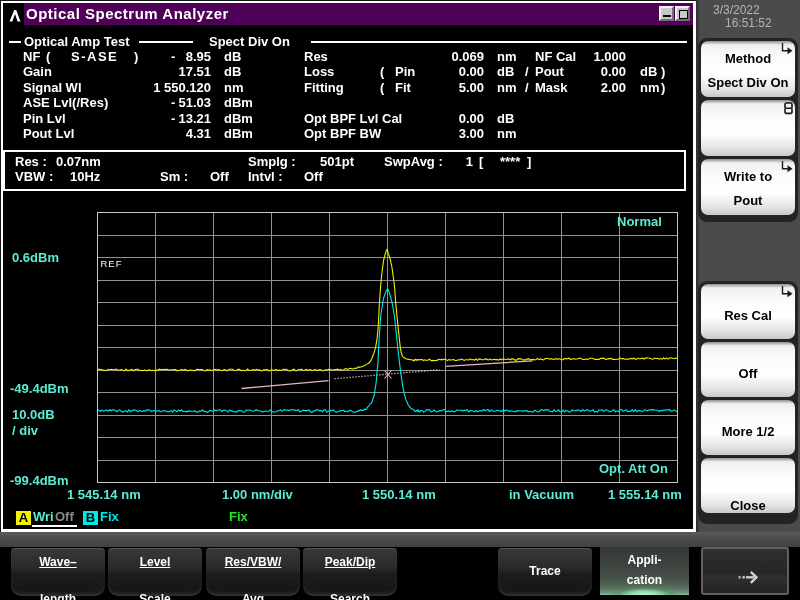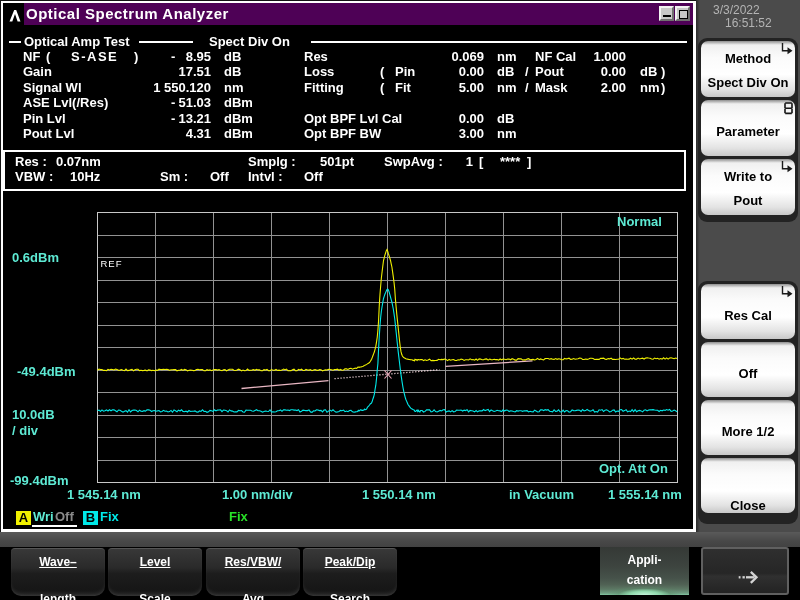--- a/index.html
+++ b/index.html
@@ -101,21 +101,21 @@
 <g stroke="#f0a9bc" stroke-width="1.1">
           <line x1="287.5" y1="158.5" x2="294.5" y2="166.5"></line>
           <line x1="287.5" y1="166.5" x2="294.5" y2="158.5"></line>
         </g>
 <polyline points="0.5,158.3 2.0,157.1 3.5,157.6 5.0,157.5 6.5,158.4 8.0,158.3 9.5,158.7 11.0,157.3 12.5,157.9 14.0,157.2 15.5,157.5 17.0,158.0 18.5,157.1 20.0,157.5 21.5,158.3 23.0,158.1 24.5,157.5 26.0,158.2 27.5,158.6 29.0,157.1 30.5,158.6 32.0,158.4 33.5,157.7 35.0,157.4 36.5,158.8 38.0,157.7 39.5,157.3 41.0,157.3 42.5,158.6 44.0,158.2 45.5,158.6 47.0,158.4 48.5,158.1 50.0,158.9 51.5,157.8 53.0,158.1 54.5,158.6 56.0,158.2 57.5,158.7 59.0,158.1 60.5,158.4 62.0,157.2 63.5,157.5 65.0,157.6 66.5,157.2 68.0,157.5 69.5,157.3 71.0,157.6 72.5,158.2 74.0,157.8 75.5,157.8 77.0,157.5 78.5,157.6 80.0,158.8 81.5,158.3 83.0,158.2 84.5,157.4 86.0,158.4 87.5,157.4 89.0,157.8 90.5,158.9 92.0,158.3 93.5,158.1 95.0,158.3 96.5,158.6 98.0,158.5 99.5,157.5 101.0,157.2 102.5,157.7 104.0,157.6 105.5,157.5 107.0,158.8 108.5,158.7 110.0,157.7 111.5,158.3 113.0,157.8 114.5,158.7 116.0,157.9 117.5,157.6 119.0,157.5 120.5,158.1 122.0,157.6 123.5,158.2 125.0,158.7 126.5,157.8 128.0,157.5 129.5,158.9 131.0,158.0 132.5,157.3 134.0,157.2 135.5,157.3 137.0,158.2 138.5,158.5 140.0,157.9 141.5,157.2 143.0,157.8 144.5,158.9 146.0,158.1 147.5,158.8 149.0,158.6 150.5,157.1 152.0,158.4 153.5,158.3 155.0,158.1 156.5,157.6 158.0,158.3 159.5,157.3 161.0,157.9 162.5,157.9 164.0,158.8 165.5,158.7 167.0,157.6 168.5,158.0 170.0,157.4 171.5,158.7 173.0,158.7 174.5,157.6 176.0,158.3 177.5,158.2 179.0,157.4 180.5,158.5 182.0,158.1 183.5,158.5 185.0,158.1 186.5,157.1 188.0,157.7 189.5,157.1 191.0,158.8 192.5,158.7 194.0,158.6 195.5,157.7 197.0,157.2 198.5,158.7 200.0,158.8 201.5,157.3 203.0,158.0 204.5,157.2 206.0,158.5 207.5,158.5 209.0,157.3 210.5,158.0 212.0,158.1 213.5,157.6 215.0,158.7 216.5,157.9 218.0,157.5 219.5,158.1 221.0,158.4 222.5,157.5 224.0,157.7 225.5,158.9 227.0,158.3 228.5,157.9 230.0,158.0 231.5,157.3 233.0,157.5 234.5,157.7 236.0,158.2 237.5,157.5 239.0,157.5 240.5,157.2 242.0,158.2 243.5,157.4 245.0,158.2 246.5,158.0 248.0,156.8 249.5,156.9 251.0,157.4 252.5,156.6 254.0,156.3 255.5,157.2 257.0,156.5 258.5,156.1 259.2,156.4 259.9,156.3 260.6,155.3 261.3,155.0 262.0,155.3 262.7,155.1 263.4,155.0 264.1,154.9 264.8,154.7 265.5,154.5 266.2,154.2 266.9,153.8 267.6,153.5 268.3,153.1 269.0,152.8 269.7,152.4 270.4,151.9 271.1,151.4 271.8,151.0 272.5,150.5 273.2,149.5 273.9,148.4 274.6,147.2 275.3,145.4 276.0,143.5 276.7,141.6 277.4,139.8 278.1,137.1 278.8,134.3 279.5,130.2 280.2,125.5 280.9,118.3 281.6,108.3 282.3,92.9 283.0,82.3 283.7,73.5 284.4,65.8 285.1,59.7 285.8,54.1 286.5,48.5 287.2,45.8 287.9,43.2 288.6,41.0 289.3,38.7 290.0,37.5 290.7,39.3 291.4,41.7 292.1,43.8 292.8,46.0 293.5,48.5 294.2,51.8 294.9,55.0 295.6,59.8 296.3,64.9 297.0,70.3 297.7,76.7 298.4,86.8 299.1,94.9 299.8,102.4 300.5,109.1 301.2,115.7 301.9,122.5 302.6,129.3 303.3,135.2 304.0,139.7 304.7,142.3 305.4,144.0 306.1,145.0 306.8,145.6 307.5,146.0 308.2,146.3 308.9,146.7 309.6,147.0 310.3,147.1 311.0,147.2 311.7,147.4 312.4,147.5 313.1,147.6 313.8,147.7 314.5,147.8 315.2,147.9 315.9,148.4 316.6,148.3 317.3,148.8 318.0,147.3 318.7,147.8 319.4,147.7 320.1,148.5 320.8,147.6 321.5,147.5 322.2,147.9 322.9,147.8 323.6,147.6 325.1,147.5 326.6,148.6 328.1,147.8 329.6,148.5 331.1,148.0 332.6,147.2 334.1,148.7 335.6,148.4 337.1,148.6 338.6,148.5 340.1,148.4 341.6,147.3 343.1,147.8 344.6,147.4 346.1,147.6 347.6,147.1 349.1,147.6 350.6,148.6 352.1,147.4 353.6,148.2 355.1,147.7 356.6,147.6 358.1,148.5 359.6,148.5 361.1,147.8 362.6,148.0 364.1,147.1 365.6,147.4 367.1,148.4 368.6,147.8 370.1,147.7 371.6,148.0 373.1,146.9 374.6,147.8 376.1,147.6 377.6,148.2 379.1,147.0 380.6,148.3 382.1,146.9 383.6,147.1 385.1,147.7 386.6,147.8 388.1,147.1 389.6,146.9 391.1,148.1 392.6,147.1 394.1,147.6 395.6,147.7 397.1,147.3 398.6,147.6 400.1,147.5 401.6,148.1 403.1,147.0 404.6,147.8 406.1,147.0 407.6,147.2 409.1,147.7 410.6,147.1 412.1,147.1 413.6,147.8 415.1,146.7 416.6,147.3 418.1,148.1 419.6,148.1 421.1,146.6 422.6,146.9 424.1,146.9 425.6,148.0 427.1,147.9 428.6,147.9 430.1,147.1 431.6,146.7 433.1,147.8 434.6,147.6 436.1,147.4 437.6,148.0 439.1,147.5 440.6,146.4 442.1,147.7 443.6,146.9 445.1,147.4 446.6,147.9 448.1,146.6 449.6,146.5 451.1,146.5 452.6,147.2 454.1,146.7 455.6,147.3 457.1,147.4 458.6,146.6 460.1,147.3 461.6,146.7 463.1,147.0 464.6,147.7 466.1,147.6 467.6,146.4 469.1,146.9 470.6,146.6 472.1,146.2 473.6,147.4 475.1,147.2 476.6,146.6 478.1,147.3 479.6,147.0 481.1,146.8 482.6,146.1 484.1,146.2 485.6,147.5 487.1,147.5 488.6,147.0 490.1,147.4 491.6,147.0 493.1,146.3 494.6,146.3 496.1,146.5 497.6,147.5 499.1,147.3 500.6,147.4 502.1,147.4 503.6,146.3 505.1,146.4 506.6,146.1 508.1,147.2 509.6,147.4 511.1,146.6 512.6,146.9 514.1,146.2 515.6,147.4 517.1,147.3 518.6,147.5 520.1,147.2 521.6,147.3 523.1,145.9 524.6,147.0 526.1,146.4 527.6,147.3 529.1,147.1 530.6,147.2 532.1,147.1 533.6,146.2 535.1,147.1 536.6,146.0 538.1,147.2 539.6,147.1 541.1,146.1 542.6,147.0 544.1,146.5 545.6,146.2 547.1,147.0 548.6,146.1 550.1,145.7 551.6,146.0 553.1,146.2 554.6,147.0 556.1,147.2 557.6,146.1 559.1,146.7 560.6,146.3 562.1,147.2 563.6,146.5 565.1,147.1 566.6,145.8 568.1,147.1 569.6,145.9 571.1,147.1 572.6,146.0 574.1,145.7 575.6,146.2 577.1,146.7 578.6,146.0 580.1,146.5" fill="none" stroke="#f0f000" stroke-width="1.1"></polyline>
 <polyline points="0.5,198.5 2.0,198.1 3.5,199.4 5.0,197.9 6.5,199.1 8.0,198.7 9.5,197.9 11.0,199.0 12.5,197.8 14.0,198.8 15.5,197.9 17.0,197.9 18.5,198.8 20.0,199.8 21.5,198.0 23.0,198.3 24.5,199.3 26.0,200.2 27.5,199.2 29.0,198.7 30.5,200.2 32.0,197.8 33.5,199.9 35.0,198.5 36.5,198.1 38.0,198.0 39.5,198.5 41.0,199.8 42.5,198.2 44.0,199.2 45.5,199.4 47.0,198.7 48.5,199.1 50.0,197.9 51.5,197.9 53.0,198.2 54.5,199.5 56.0,198.8 57.5,198.5 59.0,199.2 60.5,198.9 62.0,198.5 63.5,199.8 65.0,199.5 66.5,198.3 68.0,199.2 69.5,199.1 71.0,200.0 72.5,199.6 74.0,198.4 75.5,200.2 77.0,198.0 78.5,198.8 80.0,199.7 81.5,198.1 83.0,199.0 84.5,197.8 86.0,199.4 87.5,199.7 89.0,199.2 90.5,200.0 92.0,198.5 93.5,199.5 95.0,199.2 96.5,199.2 98.0,198.9 99.5,199.9 101.0,200.2 102.5,198.9 104.0,199.4 105.5,197.9 107.0,199.5 108.5,199.4 110.0,200.3 111.5,199.8 113.0,198.4 114.5,198.7 116.0,199.4 117.5,197.8 119.0,198.9 120.5,198.1 122.0,198.0 123.5,197.9 125.0,199.7 126.5,198.0 128.0,198.3 129.5,198.7 131.0,200.0 132.5,197.9 134.0,198.9 135.5,199.1 137.0,200.0 138.5,199.8 140.0,199.9 141.5,198.4 143.0,198.8 144.5,198.6 146.0,200.0 147.5,200.2 149.0,198.1 150.5,198.2 152.0,198.3 153.5,198.3 155.0,199.0 156.5,199.2 158.0,198.4 159.5,197.7 161.0,198.8 162.5,198.7 164.0,199.2 165.5,200.2 167.0,199.5 168.5,199.0 170.0,199.3 171.5,199.5 173.0,197.8 174.5,200.0 176.0,199.7 177.5,200.0 179.0,199.8 180.5,198.7 182.0,198.7 183.5,198.0 185.0,199.3 186.5,197.9 188.0,197.9 189.5,198.2 191.0,198.1 192.5,198.6 194.0,197.8 195.5,197.7 197.0,198.1 198.5,198.0 200.0,198.6 201.5,197.8 203.0,200.0 204.5,199.3 206.0,198.1 207.5,198.4 209.0,198.6 210.5,198.6 212.0,198.0 213.5,199.9 215.0,200.3 216.5,198.9 218.0,199.0 219.5,197.9 221.0,198.0 222.5,198.6 224.0,198.4 225.5,199.9 227.0,198.1 228.5,197.8 230.0,200.2 231.5,199.1 233.0,198.1 234.5,199.1 236.0,197.8 237.5,199.1 239.0,200.2 240.5,199.9 242.0,199.5 243.5,198.4 245.0,198.7 246.5,198.1 248.0,199.7 249.5,199.1 251.0,199.7 252.5,198.6 254.0,198.3 255.5,199.8 257.0,200.3 258.5,199.9 259.2,199.8 259.9,199.8 260.6,199.6 261.3,198.3 262.0,199.0 262.7,198.6 263.4,197.8 264.1,197.8 264.8,198.4 265.5,198.4 266.2,198.0 266.9,198.2 267.6,197.1 268.3,197.6 269.0,197.5 269.7,197.0 270.4,195.4 271.1,194.5 271.8,193.8 272.5,193.0 273.2,192.0 273.9,191.6 274.6,190.9 275.3,189.0 276.0,186.7 276.7,184.8 277.4,181.8 278.1,177.1 278.8,173.2 279.5,166.7 280.2,158.5 280.9,151.5 281.6,136.5 282.3,123.7 283.0,113.5 283.7,105.1 284.4,99.0 285.1,94.5 285.8,90.5 286.5,86.5 287.2,84.4 287.9,82.3 288.6,80.6 289.3,79.1 290.0,77.7 290.7,77.0 291.4,78.1 292.1,79.9 292.8,82.4 293.5,85.0 294.2,87.6 294.9,90.1 295.6,93.5 296.3,97.0 297.0,101.7 297.7,106.5 298.4,113.0 299.1,119.5 299.8,126.5 300.5,133.2 301.2,139.6 301.9,145.5 302.6,151.3 303.3,157.2 304.0,162.6 304.7,167.4 305.4,171.9 306.1,176.1 306.8,179.7 307.5,182.5 308.2,185.3 308.9,187.5 309.6,189.1 310.3,190.8 311.0,192.5 311.7,193.4 312.4,194.4 313.1,195.3 313.8,196.2 314.5,196.8 315.2,197.1 315.9,197.5 316.6,197.8 317.3,198.2 318.0,199.5 318.7,199.5 319.4,198.7 320.1,198.0 320.8,199.6 321.5,198.4 322.2,199.6 322.9,200.0 323.6,198.5 325.1,198.5 326.6,200.0 328.1,199.4 329.6,197.9 331.1,197.8 332.6,197.9 334.1,199.9 335.6,199.6 337.1,197.9 338.6,199.6 340.1,200.0 341.6,199.2 343.1,198.4 344.6,198.9 346.1,197.8 347.6,197.5 349.1,200.0 350.6,199.2 352.1,198.9 353.6,199.9 355.1,198.6 356.6,199.8 358.1,199.6 359.6,198.0 361.1,198.2 362.6,198.3 364.1,198.1 365.6,199.0 367.1,198.2 368.6,198.6 370.1,197.8 371.6,199.9 373.1,198.4 374.6,198.7 376.1,199.0 377.6,199.9 379.1,198.6 380.6,199.9 382.1,198.8 383.6,198.9 385.1,198.9 386.6,197.5 388.1,198.6 389.6,198.0 391.1,197.5 392.6,199.6 394.1,197.9 395.6,198.7 397.1,199.4 398.6,198.9 400.1,198.3 401.6,198.8 403.1,198.9 404.6,199.5 406.1,197.8 407.6,199.0 409.1,198.1 410.6,198.2 412.1,199.5 413.6,198.8 415.1,199.0 416.6,199.5 418.1,199.9 419.6,198.7 421.1,199.1 422.6,198.8 424.1,198.8 425.6,199.3 427.1,198.7 428.6,198.9 430.1,198.7 431.6,199.9 433.1,199.3 434.6,199.8 436.1,199.9 437.6,198.2 439.1,199.0 440.6,200.0 442.1,199.7 443.6,197.9 445.1,197.8 446.6,198.6 448.1,197.7 449.6,198.1 451.1,197.7 452.6,199.2 454.1,199.5 455.6,199.8 457.1,197.9 458.6,199.4 460.1,199.2 461.6,197.9 463.1,199.8 464.6,200.0 466.1,198.1 467.6,200.0 469.1,198.5 470.6,198.8 472.1,200.1 473.6,199.7 475.1,197.9 476.6,198.6 478.1,198.8 479.6,198.4 481.1,198.0 482.6,198.3 484.1,199.4 485.6,197.6 487.1,198.9 488.6,198.6 490.1,197.5 491.6,198.4 493.1,199.1 494.6,198.8 496.1,197.7 497.6,200.1 499.1,199.5 500.6,200.0 502.1,197.8 503.6,198.2 505.1,197.6 506.6,199.5 508.1,198.2 509.6,197.8 511.1,198.6 512.6,199.9 514.1,199.6 515.6,198.2 517.1,197.9 518.6,199.9 520.1,199.0 521.6,199.3 523.1,197.7 524.6,197.6 526.1,199.3 527.6,198.6 529.1,197.7 530.6,199.9 532.1,199.1 533.6,199.6 535.1,197.7 536.6,199.7 538.1,197.7 539.6,199.7 541.1,198.7 542.6,198.4 544.1,198.9 545.6,199.9 547.1,198.2 548.6,197.8 550.1,198.9 551.6,198.1 553.1,197.8 554.6,197.9 556.1,197.6 557.6,198.0 559.1,198.3 560.6,198.3 562.1,199.5 563.6,198.3 565.1,198.8 566.6,198.0 568.1,198.4 569.6,197.5 571.1,198.2 572.6,197.5 574.1,199.4 575.6,198.9 577.1,198.0 578.6,198.7 580.1,199.9" fill="none" stroke="#00e9e9" stroke-width="1.1"></polyline>
 <text x="3.5" y="55" fill="#fff" font-size="9.5" letter-spacing="1" font-family="Liberation Sans">REF</text>
 </svg>
 
     <div class="glbl" style="left:12px;top:250px;">0.6dBm</div>
-    <div class="glbl" style="left:10px;top:364px;margin-left:7px;">-49.4dBm</div>
+    <div class="glbl" style="left:10px;top:381px;">-49.4dBm</div>
     <div class="glbl" style="left:12px;top:406.5px;">10.0dB</div>
     <div class="glbl" style="left:12px;top:422.5px;">/ div</div>
     <div class="glbl" style="left:10px;top:473px;">-99.4dBm</div>
     <div class="glbl" style="left:617px;top:213.5px;">Normal</div>
     <div class="glbl" style="left:599px;top:460.5px;">Opt. Att On</div>
     <div class="glbl" style="left:67px;top:487px;">1 545.14 nm</div>
     <div class="glbl" style="left:222px;top:487px;">1.00 nm/div</div>
     <div class="glbl" style="left:362px;top:487px;">1 550.14 nm</div>
     <div class="glbl" style="left:509px;top:487px;">in Vacuum</div>
     <div class="glbl" style="left:608px;top:487px;">1 555.14 nm</div>
@@ -139,21 +139,20 @@
             </svg></div>
           <div style="padding-top:10px;">Method</div>
           <div style="padding-top:9px;">Spect Div On</div>
         </div>
       <div class="sbtn" style="height:56px;">
           <div class="sicon"><svg width="9" height="13" viewBox="0 0 9 13">
               <g stroke="#151515" stroke-width="1.6" fill="none">
                 <path d="M1.2 1 L7.8 1 M1.2 6.2 L7.8 6.2 M1.2 11.4 L7.8 11.4 M1 1.2 L1 6 M8 1.2 L8 6 M1 6.4 L1 11.2 M8 6.4 L8 11.2"></path>
               </g>
             </svg></div>
-          <div style="padding-top:24px;">Parameter</div>
         </div>
       <div class="sbtn" style="height:56px;">
           <div class="sicon"><svg width="12" height="12" viewBox="0 0 12 12">
               <path d="M2.2 0 L2.2 7 L6.5 7 L6.5 4.2 L11.5 7.7 L6.5 11.3 L6.5 8.6 L0.8 8.6 L0.8 0 Z" fill="#1a1a1a"></path>
             </svg></div>
           <div style="padding-top:10px;">Write to</div>
           <div style="padding-top:9px;">Pout</div>
         </div>
     </div>
     <div class="bgroup" style="top:281px;height:243px;">
@@ -185,20 +184,21 @@
         <div class="l2">Scale</div>
       </div>
     <div class="mbtn" style="left:206px;">
         <div class="l1">Res/VBW/</div>
         <div class="l2">Avg</div>
       </div>
     <div class="mbtn" style="left:303px;">
         <div class="l1">Peak/Dip</div>
         <div class="l2">Search</div>
       </div>
+    <div class="mbtn single" style="left:498px;">Trace</div>
     <div id="appbtn">
         <div id="appglow"></div>
         <div style="position:relative;padding-top:6px;">Appli-</div>
         <div style="position:relative;padding-top:6px;">cation</div>
       </div>
     <div id="arrowbtn"><svg width="84" height="44" viewBox="0 0 84 44">
           <g stroke="#d4d4d4" stroke-width="2.3" fill="none">
             <line x1="35.7" y1="28.3" x2="37.5" y2="28.3"></line>
             <line x1="39.5" y1="28.3" x2="41.8" y2="28.3"></line>
             <line x1="43" y1="28.3" x2="51.5" y2="28.3"></line>

